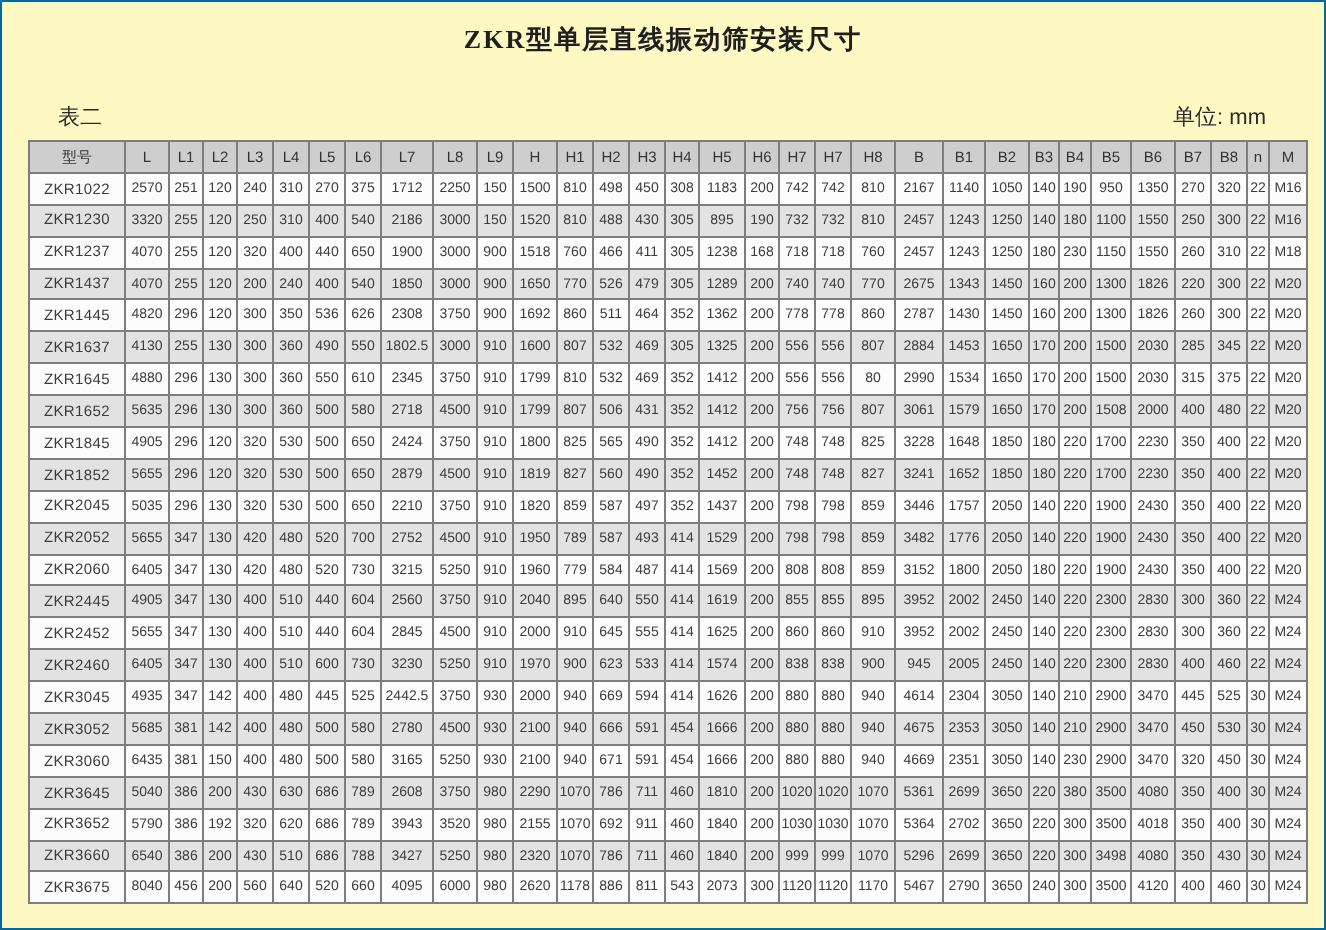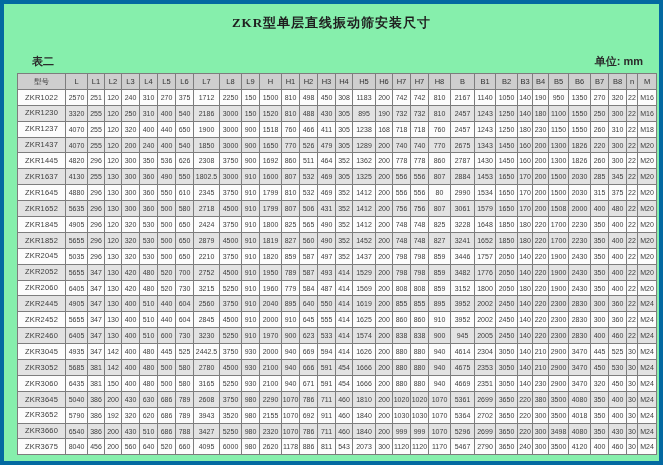--- a/index.html
+++ b/index.html
@@ -6,42 +6,41 @@
   body{
     width:663px;height:465px;
     background:#ffffff;
     font-family:"Liberation Sans", sans-serif;
     color:#3a3a3a;
     position:relative;
     overflow:hidden;
   }
   .page-frame{
     position:absolute;inset:0;
-    border:4px solid #0369a1;
+    border:1px solid #0369a1;
     box-sizing:border-box;
-    background:#86efac;
+    background:#fef9c3;
   }
   .doc-title{
     text-align:center;
     margin-top:10px;
     font-size:13px;
     font-weight:600;
     color:#1f1f1f;
     font-family:"Liberation Serif", serif;
     letter-spacing:1px;
   }
   .meta-row{
     display:flex;
     justify-content:space-between;
     margin:22px 16px 4px 28px;
     font-size:11px;
     color:#2a2a2a;
-    font-weight:bold;
   }
-  .unit-label{margin-right:0;}
+  .unit-label{margin-right:13px;}
   table.dim-table{
     border-collapse:collapse;
     table-layout:fixed;
     width:636px;
     margin-left:13px;
     font-size:7px;
     line-height:1;
   }
   table.dim-table th, table.dim-table td{
     border:1px solid #7d7d7d;

